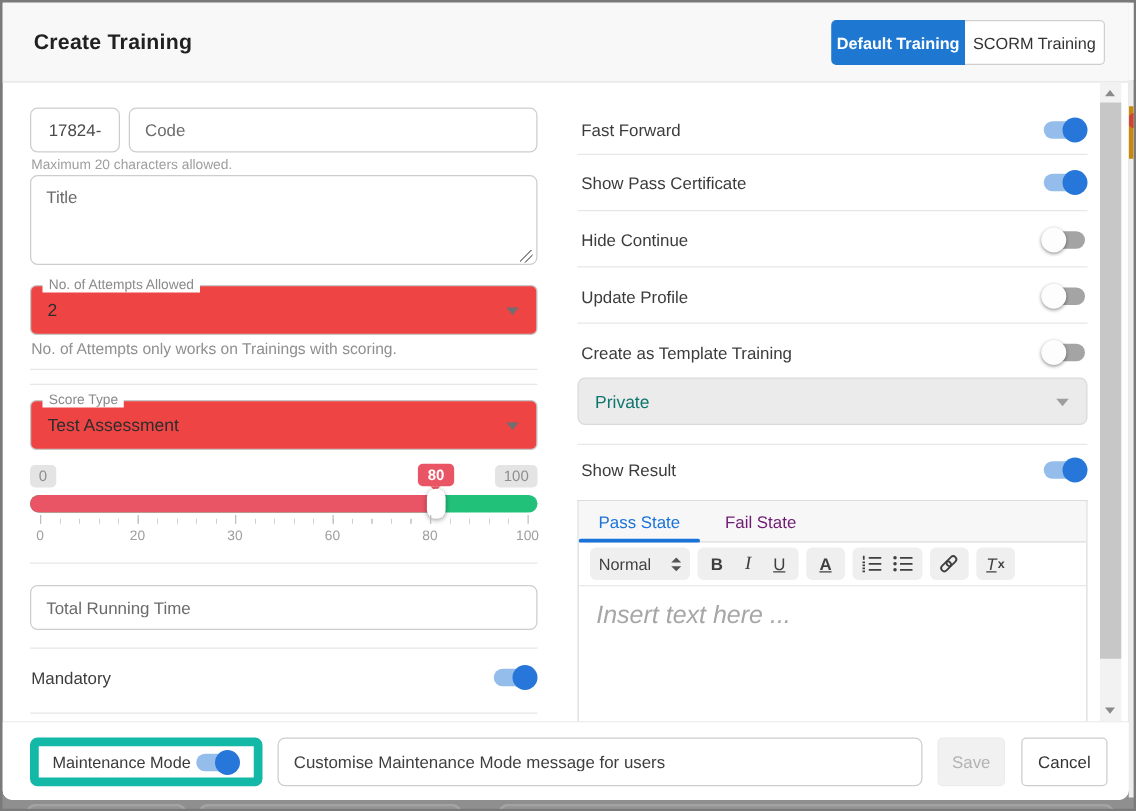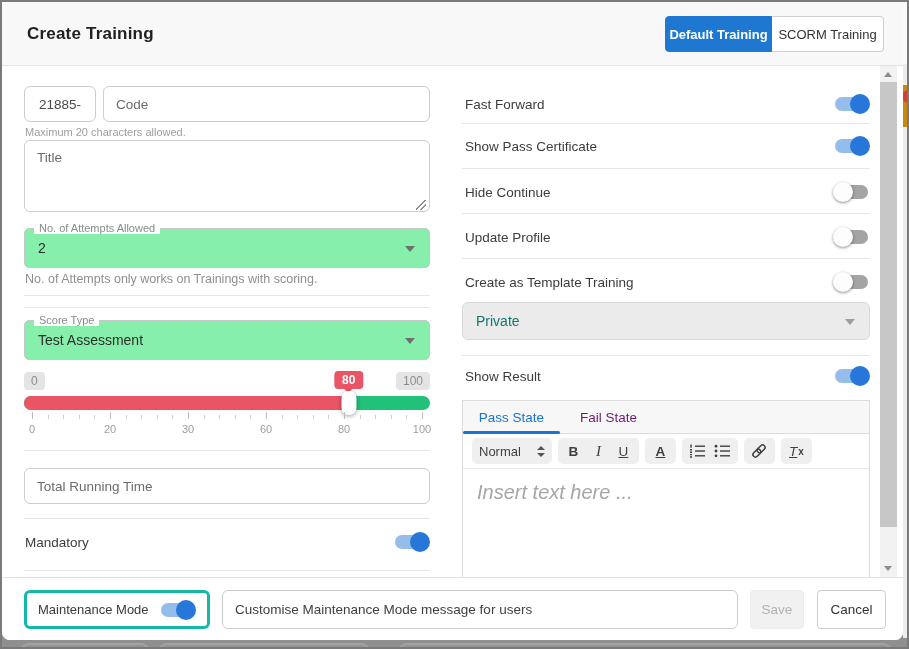--- a/index.html
+++ b/index.html
@@ -34,21 +34,21 @@
   .grip { position:absolute; right:4px; bottom:4px; width:10px; height:10px;
           background:linear-gradient(315deg, transparent 0 25%, #8f8f8f 25% 34%, transparent 34% 50%, #8f8f8f 50% 59%, transparent 59%); }
 
   .code-row { position:absolute; top:20px; left:0; right:0; height:36px; }
   .code-prefix { position:absolute; left:0; top:0; width:72px; height:36px; border:1px solid #cdcdcd; border-radius:6px; display:flex; align-items:center; justify-content:center; font-size:13.5px; color:#4a4a4a; background:#fff; }
   .code-input { left:79px; top:0; right:0; height:36px; }
 
   .helper { position:absolute; color:#9e9e9e; }
 
   
-  .mat-select { position:absolute; left:0; right:0; border:1px solid #c6c6c6; border-radius:5px; background:#86efac; cursor:pointer;text-align:center; }
+  .mat-select { position:absolute; left:0; right:0; border:1px solid #c6c6c6; border-radius:5px; background:#ef4444; cursor:pointer;text-align:center; }
   .mat-label { position:absolute; top:-7px; left:9px; background:#fff; padding:0 5px; font-size:11px; color:#8a8a8a; white-space:nowrap; }
   .mat-value { position:absolute; left:13px; top:50%; transform:translateY(-50%); font-size:14px; color:#2d2d2d; }
   .chev { position:absolute; right:14px; top:50%; margin-top:-2px; width:0; height:0; border-left:5px solid transparent; border-right:5px solid transparent; border-top:6px solid #6f6f6f; }
   .sel-disabled { position:absolute; left:0; right:0; background:#ebebeb; border:1px solid #d9d9d9; border-radius:6px; cursor:default; }
   .sel-disabled .mat-value { color:#0f766e; }
   .sel-disabled .chev { border-top-color:#9e9e9e; }
 
   
   .toggle { position:relative; width:37px; height:20px; cursor:pointer; flex:none; }
   .toggle .track { position:absolute; left:2px; right:2px; top:3px; height:14px; border-radius:7px; }
@@ -98,21 +98,21 @@
 
   
   .sbar { position:absolute; left:878px; top:0; width:17px; height:511px; background:#f2f2f2; }
   .sb-thumb { position:absolute; left:0; top:16px; width:17px; height:445px; background:#c7c7c7; cursor:pointer; }
   .sb-arrow { position:absolute; left:4px; width:0; height:0; border-left:4.5px solid transparent; border-right:4.5px solid transparent; cursor:pointer; }
   .sb-up { top:6px; border-bottom:5px solid #8a8a8a; }
   .sb-dn { bottom:6px; border-top:5px solid #8a8a8a; }
 
   
   .m-footer { position:absolute; left:0; bottom:0; width:100%; height:63px; background:#fff; border-top:1px solid #e2e2e2; border-radius:0 0 8px 8px; }
-  .mm-box { position:absolute; left:22px; top:12px; width:186px; height:39px; border:3px solid #14b8a6; border-radius:6px; display:flex; align-items:center; justify-content:space-between; padding:0 11px; font-size:13px; color:#3a3a3a; background:#fff; }
+  .mm-box { position:absolute; left:22px; top:12px; width:186px; height:39px; border:7px solid #14b8a6; border-radius:6px; display:flex; align-items:center; justify-content:space-between; padding:0 11px; font-size:13px; color:#3a3a3a; background:#fff; }
   .mm-input { left:220px; top:12px; width:516px; height:39px; }
   .mm-input::placeholder { color:#3f3f3f; opacity:1; }
   .btn { position:absolute; top:12px; height:39px; border-radius:4px; font-size:13.5px; display:flex; align-items:center; justify-content:center; cursor:pointer; }
   .btn-save { left:748px; width:54px; background:#f1f1f1; color:#b2b2b2; border:1px solid #ececec; cursor:default; }
   .btn-cancel { left:815px; width:69px; background:#fff; color:#333; border:1px solid #cdcdcd; }
 
   svg { display:block; }
 </style>
 </head>
 <body>
@@ -136,21 +136,21 @@
         <div class="tab-default">Default Training</div>
         <div class="tab-scorm">SCORM Training</div>
       </div>
     </div>
 
     <div class="m-body">
 
       <div class="col-l">
 
         <div class="code-row">
-          <div class="code-prefix">21885-</div>
+          <div class="code-prefix">17824-</div>
           <input class="tin code-input" placeholder="Code" style="">
         </div>
         <div class="helper" style="top:60px;left:1px;font-size:11px;text-align:center;">Maximum 20 characters allowed.</div>
 
         <textarea class="tin" style="top: 74px; left: 0px; right: 0px; width: 100%; height: 72px;" placeholder="Title"></textarea>
         <span class="grip" style="right:4px;bottom:auto;top:134px;"></span>
 
         <div class="mat-select" style="top:162px;height:40px;">
           <span class="mat-label">No. of Attempts Allowed</span>
           <span class="mat-value">2</span>

